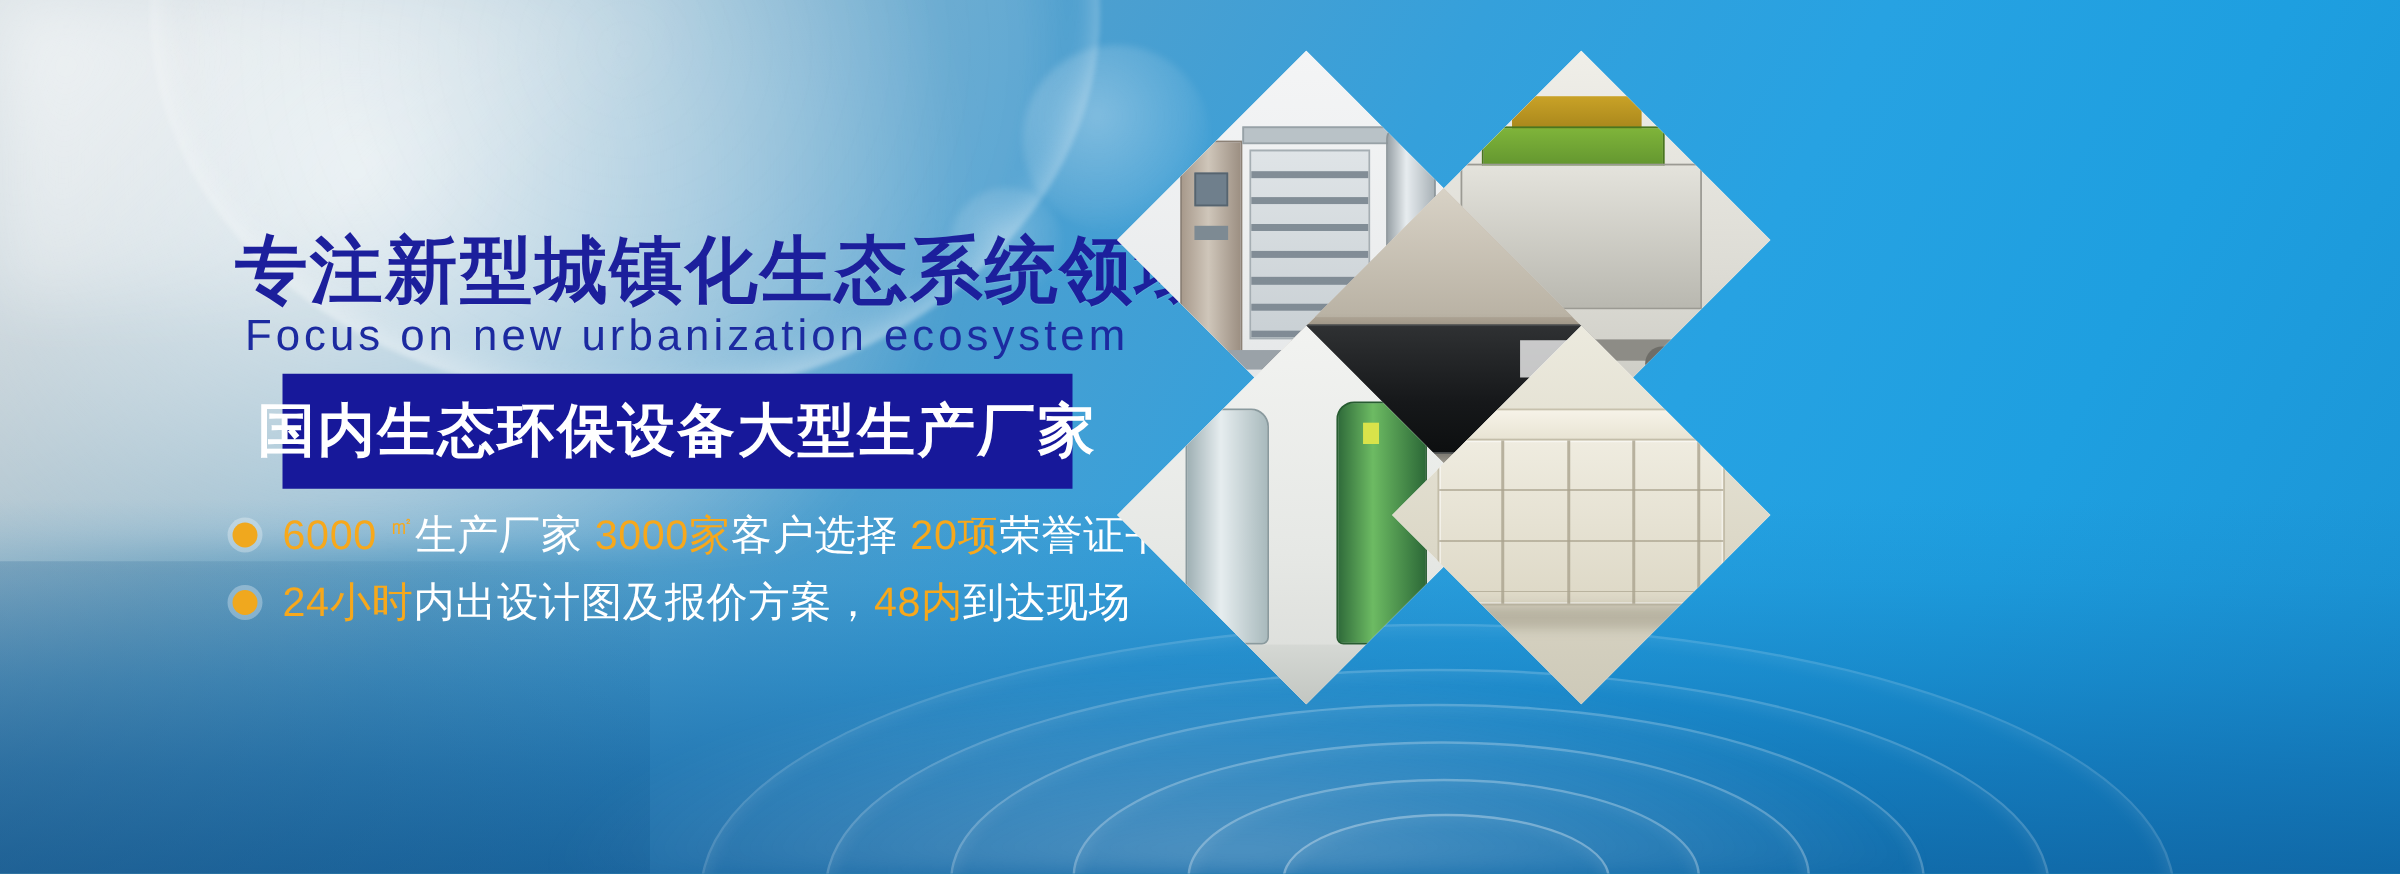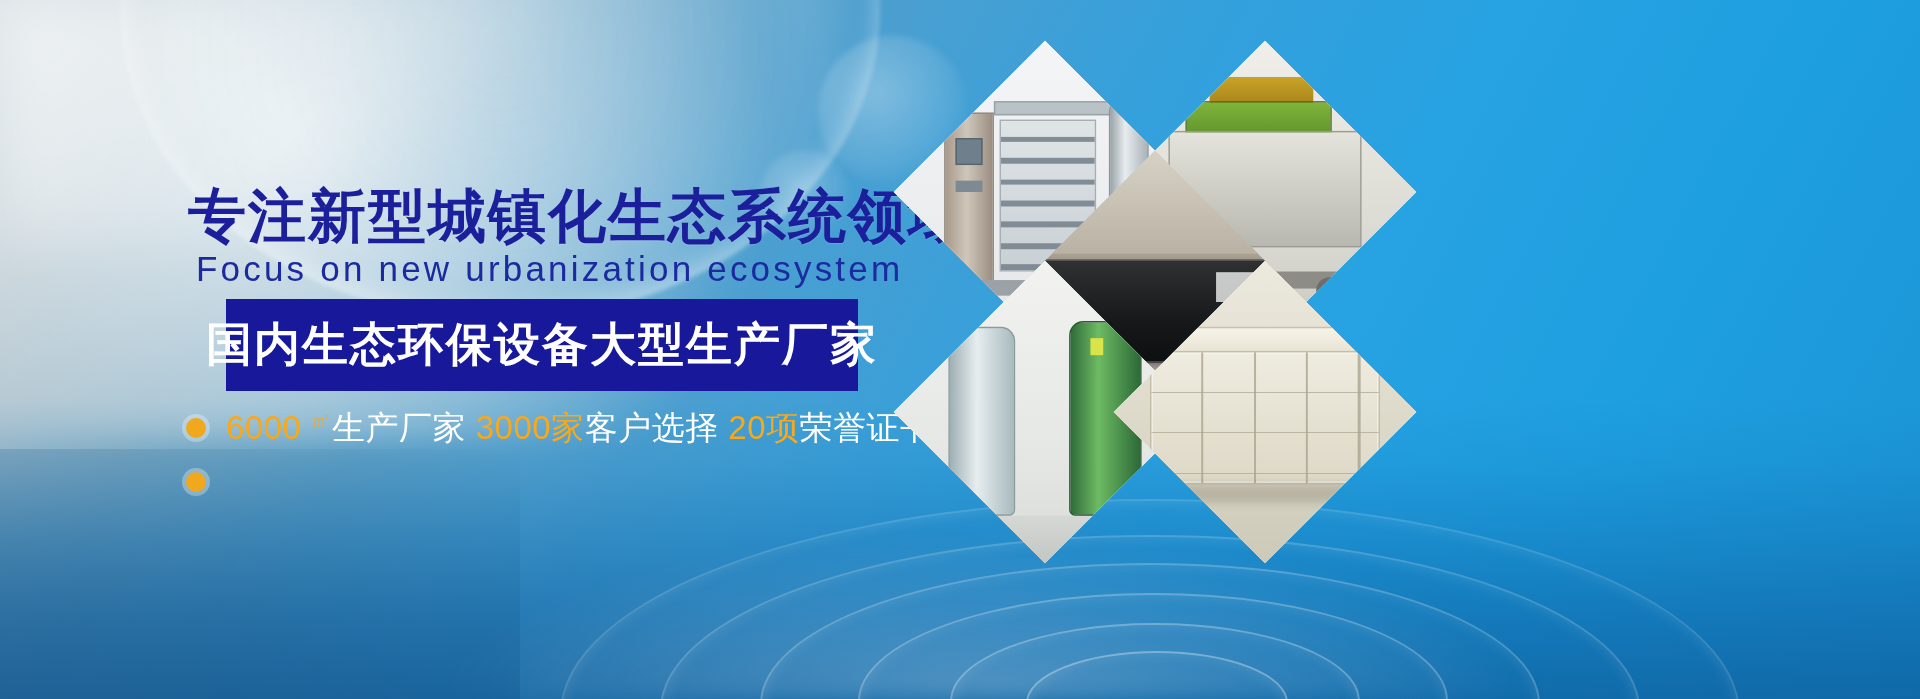--- a/index.html
+++ b/index.html
@@ -323,20 +323,21 @@
 
     <div class="bullets">
 
       <div class="bullet-row">
         <span class="bullet-dot"></span>
         <span class="bullet-text"><span class="hl">6000 </span><span class="hl sup">㎡</span><span>生产厂家 </span><span class="hl">3000家</span><span>客户选择 </span><span class="hl">20项</span><span>荣誉证书</span></span>
       </div>
 
       <div class="bullet-row">
         <span class="bullet-dot"></span>
+        <span class="bullet-text"><span class="hl">24小时</span><span>内出设计图及报价方案，</span><span class="hl">48内</span><span>到达现场</span></span>
       </div>
 
     </div>
   </div>
 
   <div class="diamonds">
 
     <div class="dia dia-1">
       <div class="photo p-ro">
         <div class="cab">

